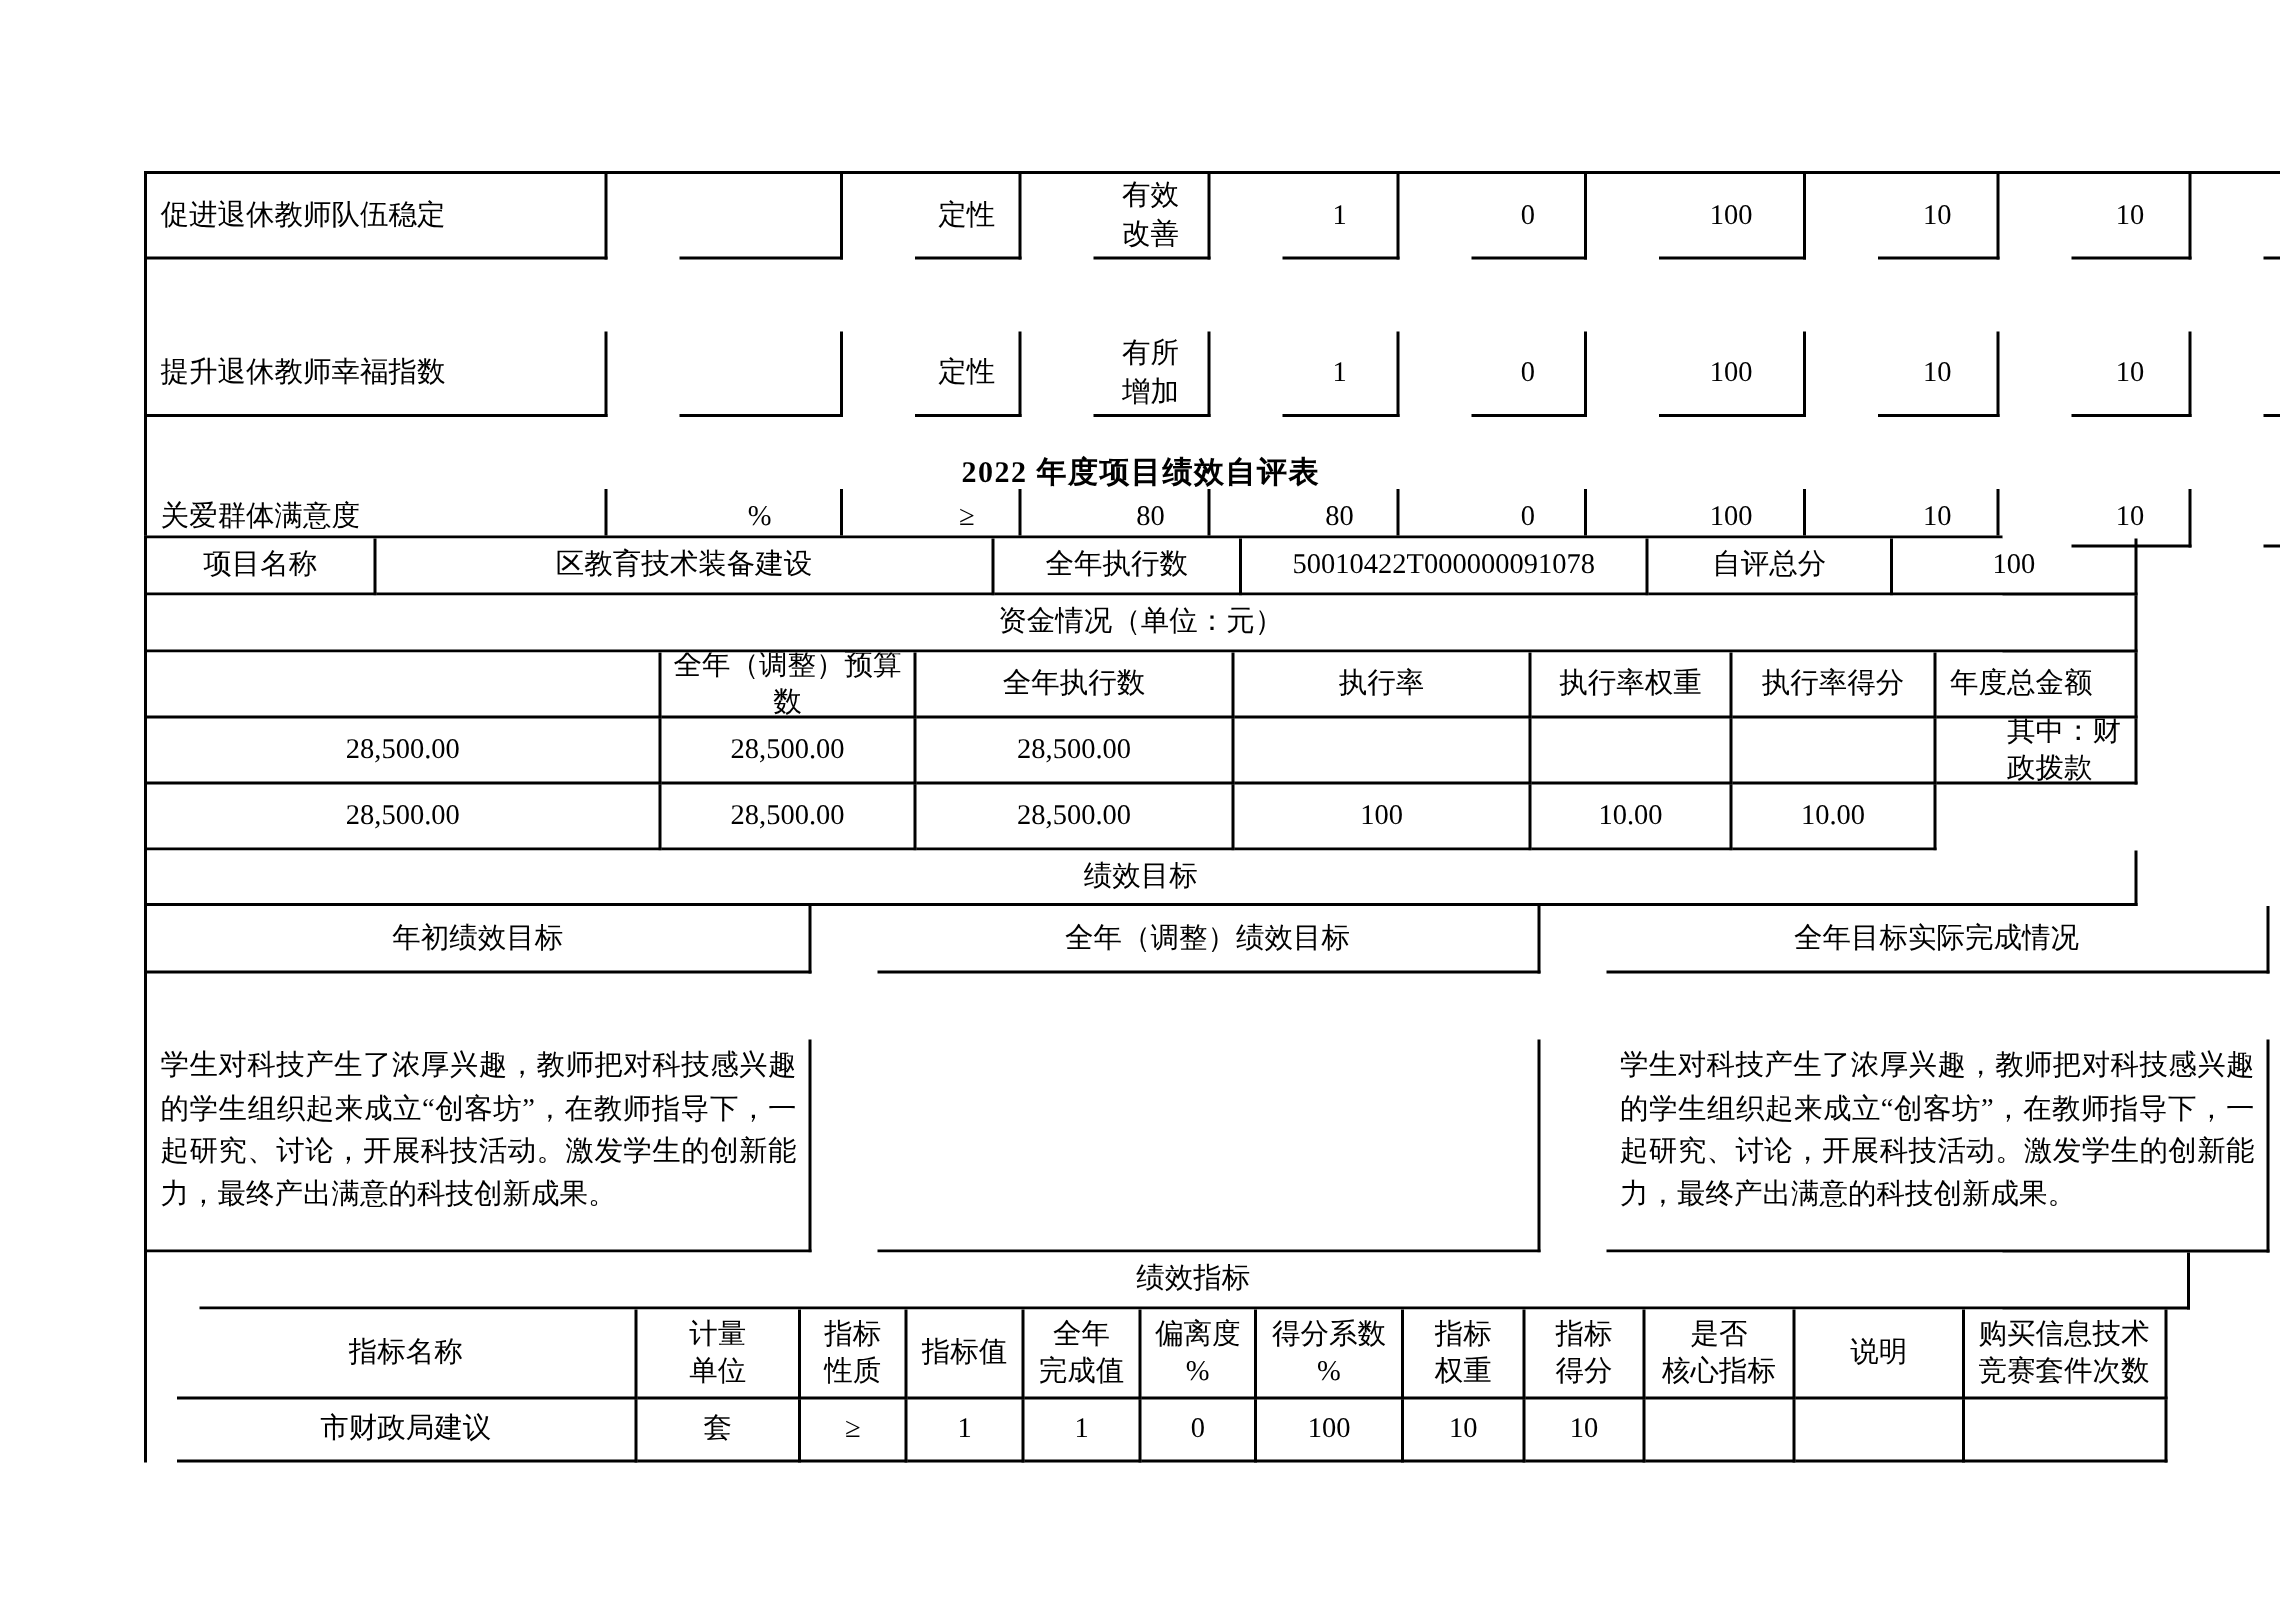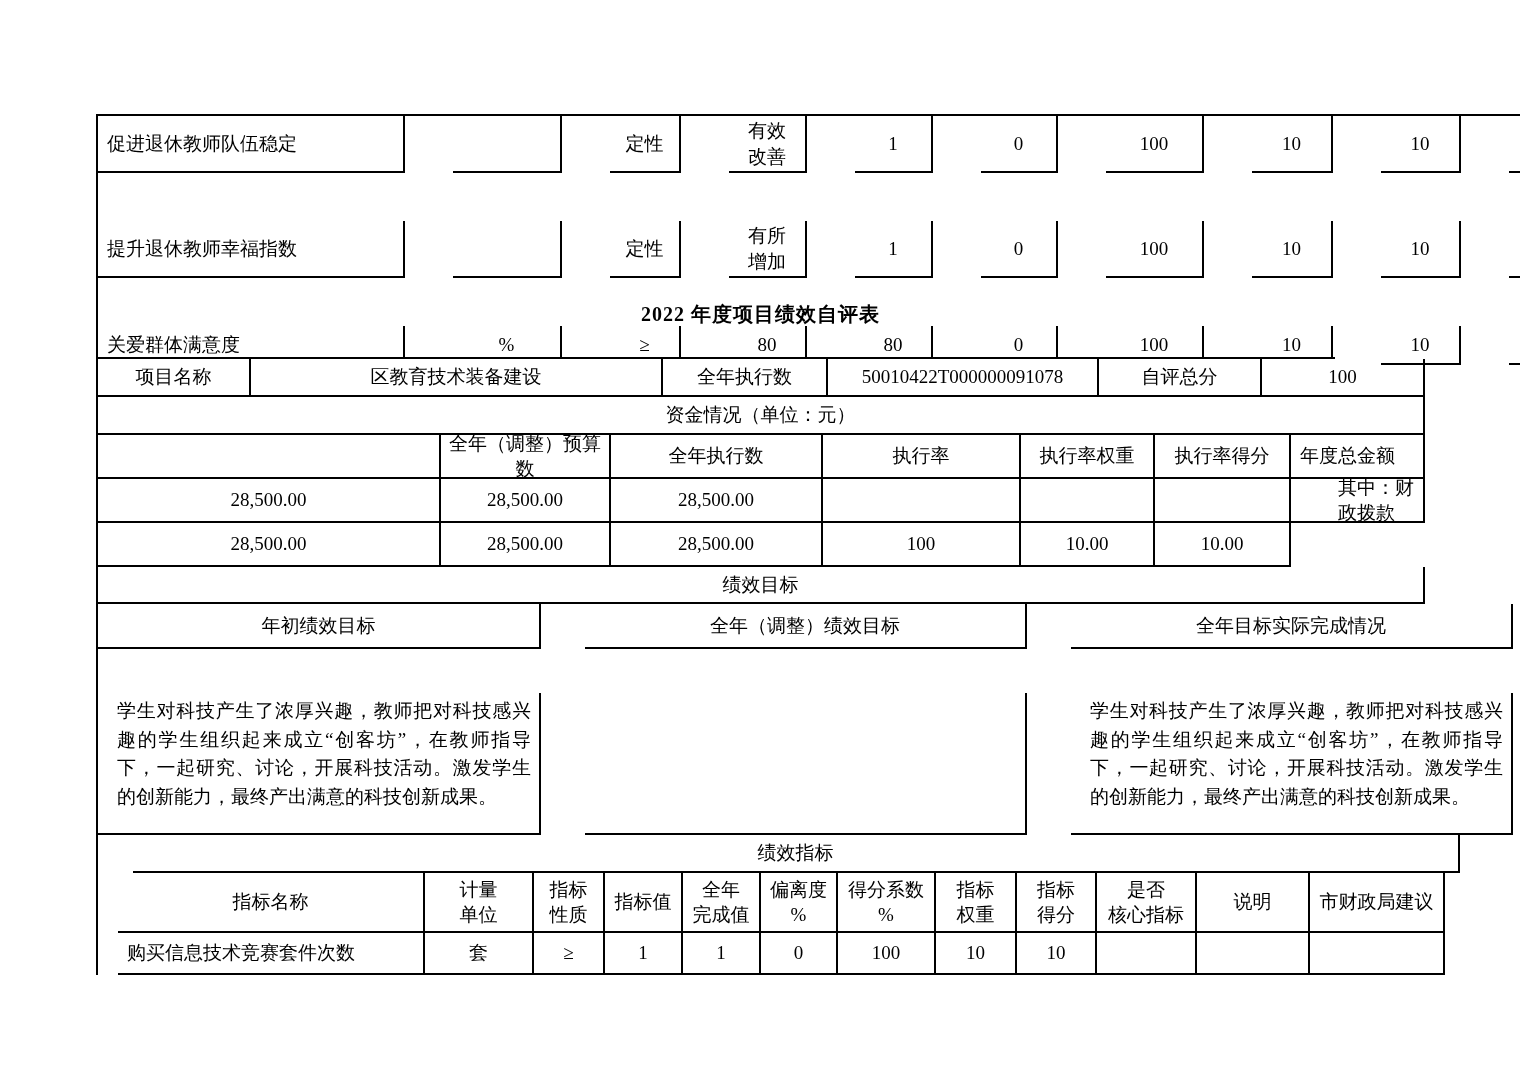--- a/index.html
+++ b/index.html
@@ -42,21 +42,21 @@
     overflow:hidden;
     padding:2px 4px;
   }
   .c.left { justify-content:flex-start; text-align:left; padding-left:9px; }
   .c.indent { justify-content:flex-start; text-align:left; padding-left:47px; }
   .c.para {
     align-items:flex-start;
     justify-content:flex-start;
     text-align:justify;
     white-space:normal;
-    padding:4px 8px 4px 19px;
+    padding:4px 8px 4px 9px;
     line-height:1.5;
     font-size:19px;
   }
   
   .grid-ind  { grid-template-columns:307px 109px 71px 78px 78px 77px 98px 81px 80px 100px 113px 135px; }
   .grid-row1 { grid-template-columns:153px 412px 165px 271px 163px 163px; }
   .grid-full { grid-template-columns:1327px; }
   .grid-fund { grid-template-columns:343px 170px 212px 198px 134px 136px 134px; }
   .grid-goal { grid-template-columns:443px 442px 442px; }
 </style>
@@ -181,23 +181,23 @@
 %</div>
       <div class="c">得分系数
 %</div>
       <div class="c">指标
 权重</div>
       <div class="c">指标
 得分</div>
       <div class="c">是否
 核心指标</div>
       <div class="c">说明</div>
+      <div class="c left">购买信息技术竞赛套件次数</div>
+
       <div class="c">市财政局建议</div>
-
-      <div class="c left">购买信息技术竞赛套件次数</div>
       <div class="c">套</div>
       <div class="c">≥</div>
       <div class="c">1</div>
       <div class="c">1</div>
       <div class="c">0</div>
       <div class="c">100</div>
       <div class="c">10</div>
       <div class="c">10</div>
       <div class="c"></div>
       <div class="c"></div>

